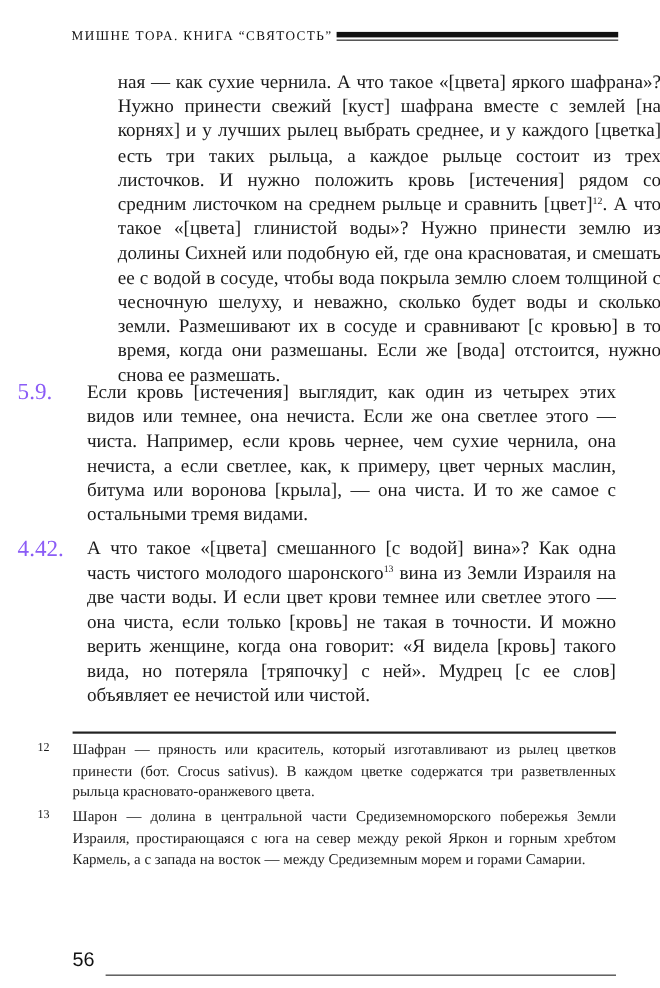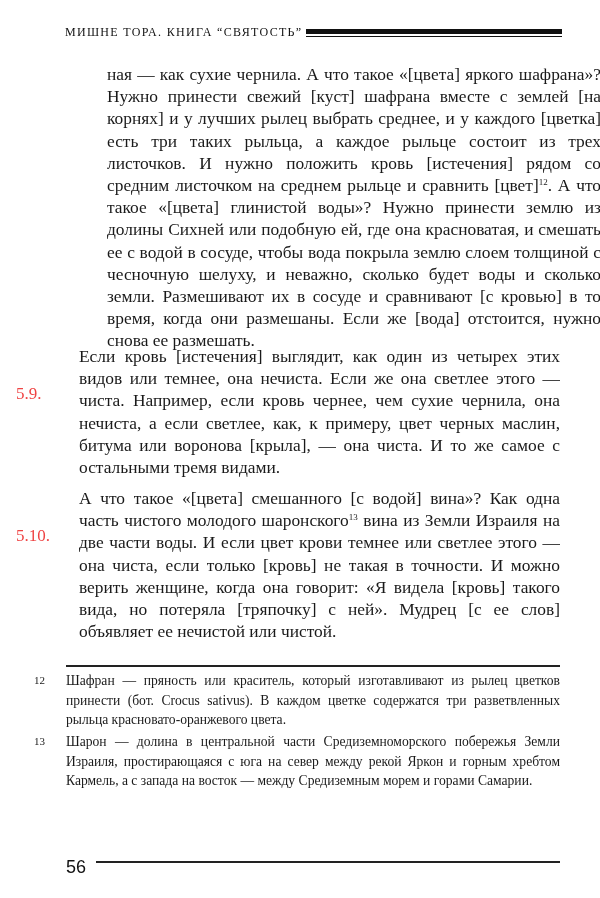--- a/index.html
+++ b/index.html
@@ -62,24 +62,23 @@
     .section {
       position: absolute;
       left: 16px;
       width: 544px;
     }
     .section .num {
       position: absolute;
       left: 0;
       top: 0;
       font-family: "Liberation Serif", serif;
-      font-size: 17px;
+      font-size: 21px;
       line-height: 22.2px;
-      color: #ef4444;
-      margin-top: 38px;
+      color: #8b5cf6;
     }
     .section .text {
       margin-left: 63px;
       font-family: "Liberation Serif", serif;
       font-size: 17.4px;
       line-height: 22.2px;
       text-align: justify;
       color: #1a1a1a;
     }
     .sec-59 { top: 345px; }
@@ -122,21 +121,21 @@
     .fn-12 { top: 671px; }
     .fn-13 { top: 732px; }
 
     .footer {
       position: absolute;
       left: 66px;
       top: 857px;
       width: 494px;
       height: 26px;
       display: flex;
-      align-items: flex-start;
+      align-items: flex-end;
     }
     .page-number {
       font-family: "Liberation Sans", sans-serif;
       font-size: 18px;
       color: #111;
       margin-right: 10px;
     }
     .footer-rule {
       flex: 1;
       height: 1.5px;
@@ -157,21 +156,21 @@
 </div>
 
 <div class="body-text para-cont"><span>ная — как сухие чернила. А что такое «[цвета] яркого шафра­на»? Нужно принести свежий [куст] шафрана вместе с землей [на корнях] и у лучших рылец выбрать среднее, и у каждого [цветка] есть три таких рыльца, а каждое рыльце состоит из трех листочков. И нужно положить кровь [истечения] рядом со средним листочком на среднем рыльце и сравнить [цвет]</span><sup>12</sup><span>. А что такое «[цвета] глинистой воды»? Нужно принести зем­лю из долины Сихней или подобную ей, где она красноватая, и смешать ее с водой в сосуде, чтобы вода покрыла землю слоем толщиной с чесночную шелуху, и неважно, сколько будет воды и сколько земли. Размешивают их в сосуде и сравнивают [с кровью] в то время, когда они размешаны. Если же [вода] от­стоится, нужно снова ее размешать.</span></div>
 
 <div class="section sec-59">
   <span class="num">5.9.</span>
   <div class="text">Если кровь [истечения] выглядит, как один из четырех этих видов или темнее, она нечиста. Если же она светлее этого — чиста. Например, если кровь чернее, чем сухие чернила, она нечиста, а если светлее, как, к примеру, цвет черных маслин, битума или воронова [крыла], — она чиста. И то же самое с остальными тремя видами.</div>
 </div>
 
 <div class="section sec-510">
-  <span class="num">5.10.</span>
+  <span class="num">4.42.</span>
   <div class="text"><span>А что такое «[цвета] смешанного [с водой] вина»? Как одна часть чистого молодого шаронского</span><sup>13</sup><span> вина из Земли Израи­ля на две части воды. И если цвет крови темнее или светлее этого — она чиста, если только [кровь] не такая в точности. И можно верить женщине, когда она говорит: «Я видела [кровь] такого вида, но потеряла [тряпочку] с ней». Мудрец [с ее слов] объявляет ее нечистой или чистой.</span></div>
 </div>
 
 <div class="fn-rule"></div>
 
 <div class="footnote fn-12">
   <span class="fn-num">12</span>
   <div class="fn-text">Шафран — пряность или краситель, который изготавливают из рылец цвет­ков принести (бот. Crocus sativus). В каждом цветке содержатся три развет­вленных рыльца красновато-оранжевого цвета.</div>
 </div>
 

